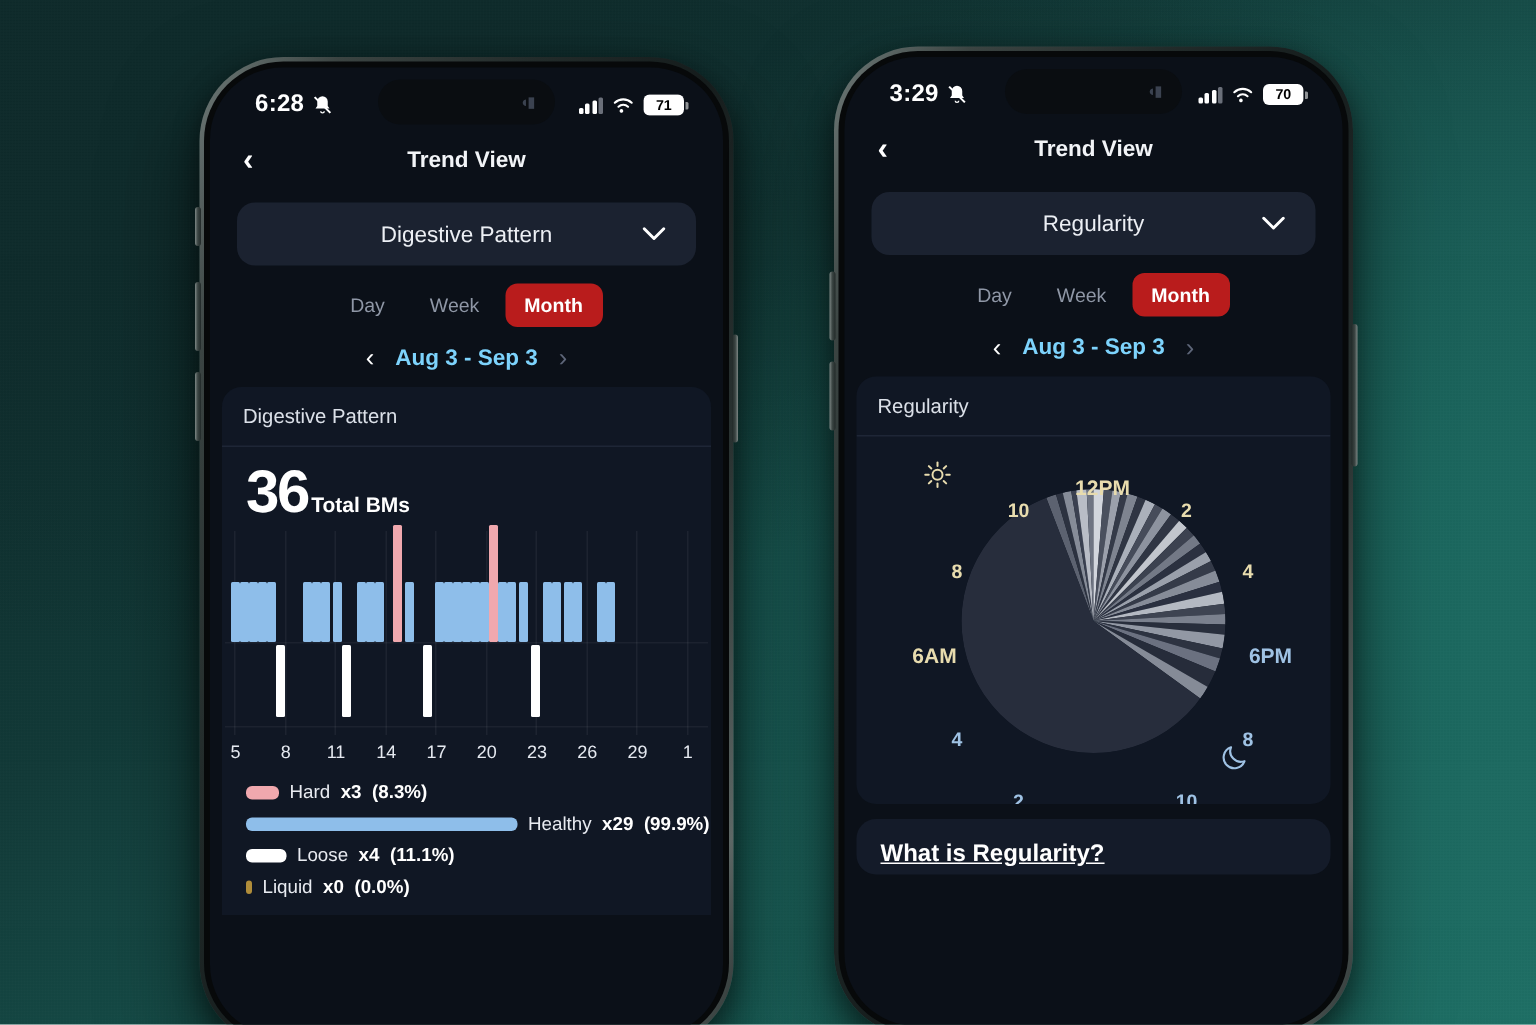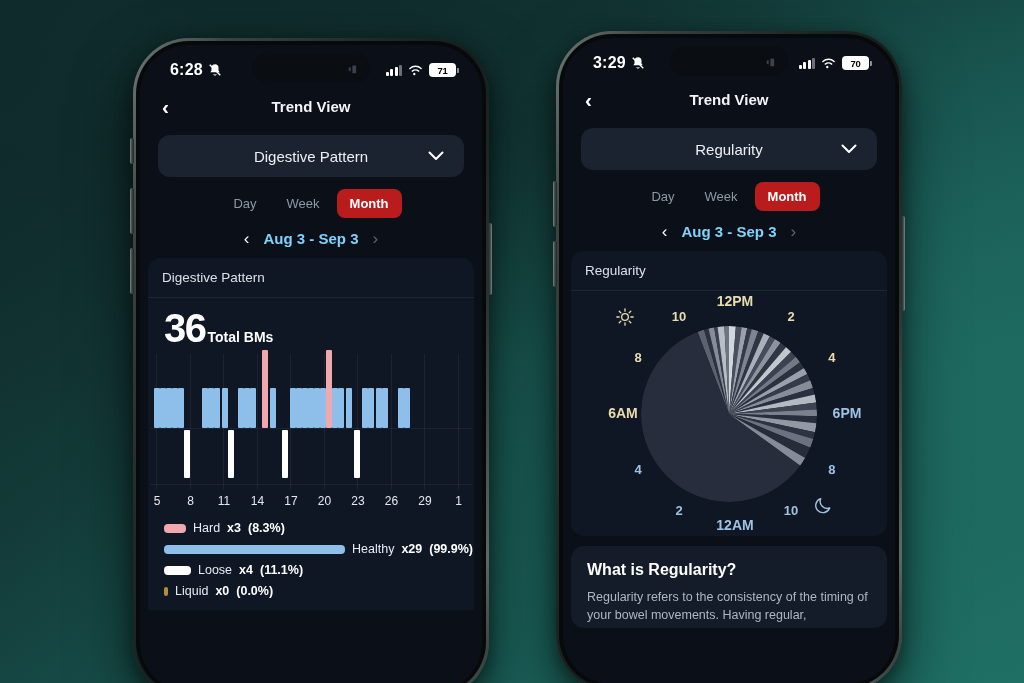--- a/index.html
+++ b/index.html
@@ -98,25 +98,25 @@
   .legend{ padding:4px 0 12px 16px; }
   .lrow{ display:flex; align-items:center; gap:7px; margin-top:7px; }
   .sw{ height:9px; border-radius:4px; flex:none; }
   .lrow .nm{ font-size:12.5px; color:#e8ebf1; }
   .lrow .ct{ font-size:12.5px; color:#fff; font-weight:700; }
   .lrow .pc{ font-size:12.5px; color:#fff; font-weight:700; }
 
   
   .clockwrap{ position:relative; height:245px; }
   .pie{ position:absolute; left:50%; top:50%; transform:translate(-50%,-50%); border-radius:50%; }
-  .clk{ position:absolute; font-size:13px; font-weight:600; transform:translate(-50%,-50%); white-space:nowrap; }
+  .clk{ position:absolute; font-size:13px; font-weight:600; transform:translate(-50%,-50%); white-space:nowrap;margin-top:24px; }
   .clk.big{ font-size:14px; font-weight:700; }
   .sunicon,.moonicon{ position:absolute; transform:translate(-50%,-50%); }
 
-  .infocard{ margin:10px 8px 0; background:#141b29; border-radius:13px; padding:15px 16px 4px; }
+  .infocard{ margin:10px 8px 0; background:#141b29; border-radius:13px; padding:15px 16px 4px;text-decoration:underline; }
   .infocard h3{ font-size:16px; font-weight:700; color:#fff; }
   .infocard p{ font-size:12.5px; line-height:1.45; color:#aeb6c4; margin-top:9px; }
 </style>
 </head>
 <body>
 
 <div class="grain"></div>
 
 <div class="phone" id="phone-left" style="left:133px; top:38px; width:356px; height:660px;">
   <div class="frame"></div>
@@ -402,16 +402,15 @@
               <line x1="16.94974746830583" y1="7.050252531694166" x2="18.929646455628166" y2="5.070353544371832" stroke="#e8dcae" stroke-width="1.6" stroke-linecap="round"></line>
             </svg></span>
           <span class="moonicon" style="left: 252px; top: 216px;"><svg width="20" height="20" viewBox="0 0 24 24">
               <path d="M20 15.5A8.5 8.5 0 0 1 9.2 4.4 8.6 8.6 0 1 0 20 15.5z" fill="none" stroke="#9fc2e4" stroke-width="1.7" stroke-linejoin="round"></path>
             </svg></span>
         </div>
     </div>
 
     <div class="infocard">
       <h3>What is Regularity?</h3>
-      <p>Regularity refers to the consistency of the timing of your bowel movements. Having regular,</p>
     </div>
   </div>
 </div>
 
 </body></html>

